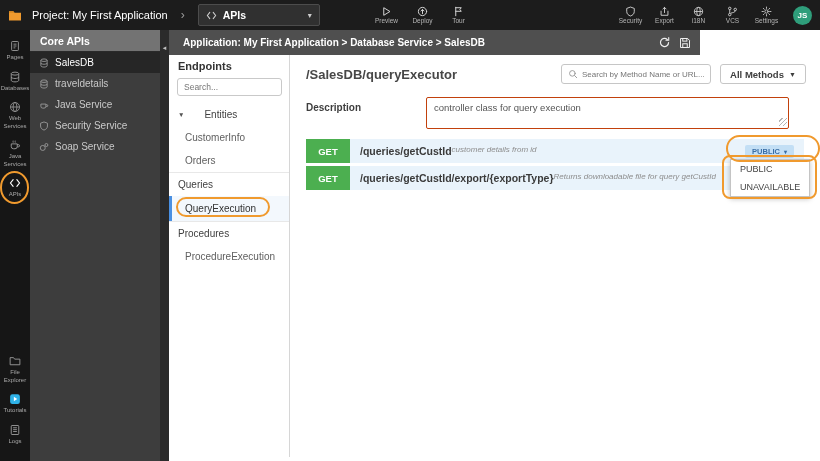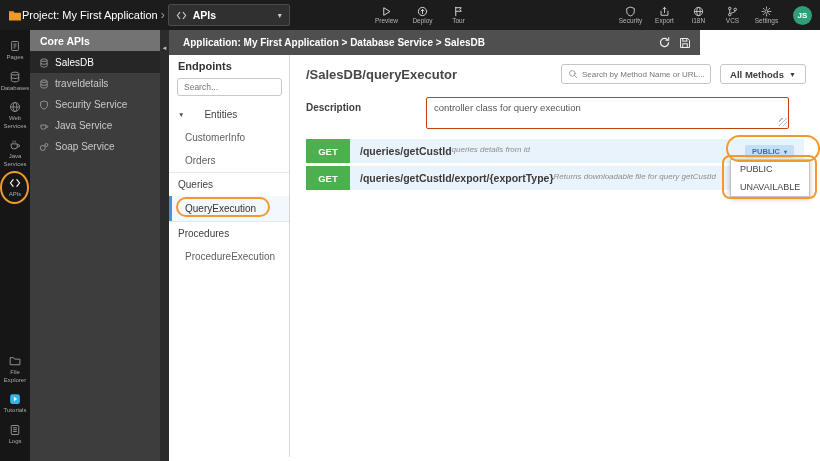--- a/index.html
+++ b/index.html
@@ -2,21 +2,21 @@
 <html><head>
 <meta charset="utf-8">
 <style>
   *{margin:0;padding:0;box-sizing:border-box}
   body{font-family:"Liberation Sans",sans-serif;background:#e8e8e8}
   .app{position:relative;width:820px;height:461px;overflow:hidden;background:#fff}
   svg{display:block}
 
   
   .topbar{position:absolute;left:0;top:0;width:820px;height:30px;background:#1c1c1c;display:flex;align-items:center;color:#e6e6e6;z-index:10}
-  .tb-left{display:flex;align-items:center;gap:0;margin-left:8px}
+  .tb-left{display:flex;align-items:center;gap:10px;margin-left:8px}
   .project-label{font-size:11px;color:#fff;white-space:nowrap}
   .tb-sep{color:#9a9a9a;font-size:12px;margin:0 3px}
   .module-dd{display:flex;align-items:center;gap:6px;width:122px;height:22px;background:#303030;border:1px solid #4c4c4c;border-radius:2px;padding:0 7px;cursor:pointer;color:#cfcfcf}
   .module-dd .dd-label{font-size:10.5px;font-weight:bold;color:#fff}
   .module-dd .dd-caret{margin-left:auto;font-size:8px;color:#ccc}
   .tb-center{position:absolute;left:374px;top:0;height:30px;display:flex;gap:11px;align-items:center;color:#d8d8d8}
   .tb-action{display:flex;flex-direction:column;align-items:center;justify-content:center;gap:1px;min-width:25px;cursor:pointer}
   .tb-action .tb-lbl{font-size:6.5px;color:#b5b5b5;line-height:1}
   .tb-right{margin-left:auto;display:flex;align-items:center;gap:9px;margin-right:8px;color:#d8d8d8}
   .avatar{width:19px;height:19px;border-radius:50%;background:#2f9e7b;color:#fff;font-size:8px;font-weight:bold;display:flex;align-items:center;justify-content:center;margin-left:5px;cursor:pointer}
@@ -291,33 +291,33 @@
             <ellipse cx="8" cy="3.5" rx="5" ry="2"></ellipse>
             <path d="M3 3.5v9c0 1.1 2.2 2 5 2s5-.9 5-2v-9"></path>
             <path d="M3 8c0 1.1 2.2 2 5 2s5-.9 5-2"></path>
           </svg>
         </span>
       <span>traveldetails</span>
     </div>
     <div class="sv-item">
       <span>
           <svg width="10" height="10" viewBox="0 0 16 16" fill="none" stroke="currentColor" stroke-width="1.4">
-            <path d="M8 1.5l5.5 2v4.5c0 3.6-2.6 5.6-5.5 6.5-2.9-.9-5.5-2.9-5.5-6.5V3.5z"></path>
-          </svg>
-        </span>
-      <span>Security Service</span>
-    </div>
-    <div class="sv-item">
-      <span>
-          <svg width="10" height="10" viewBox="0 0 16 16" fill="none" stroke="currentColor" stroke-width="1.4">
             <path d="M3 6.5h8v3.5a3 3 0 0 1-3 3H6a3 3 0 0 1-3-3z"></path>
             <path d="M11 7.5h1.5a1.5 1.5 0 0 1 0 3H11"></path>
           </svg>
         </span>
       <span>Java Service</span>
+    </div>
+    <div class="sv-item">
+      <span>
+          <svg width="10" height="10" viewBox="0 0 16 16" fill="none" stroke="currentColor" stroke-width="1.4">
+            <path d="M8 1.5l5.5 2v4.5c0 3.6-2.6 5.6-5.5 6.5-2.9-.9-5.5-2.9-5.5-6.5V3.5z"></path>
+          </svg>
+        </span>
+      <span>Security Service</span>
     </div>
     <div class="sv-item">
       <span>
           <svg width="10" height="10" viewBox="0 0 16 16" fill="none" stroke="currentColor" stroke-width="1.4">
             <circle cx="6" cy="9.5" r="4"></circle>
             <circle cx="11.8" cy="4.8" r="2.4"></circle>
           </svg>
         </span>
       <span>Soap Service</span>
     </div>
@@ -391,21 +391,21 @@
       <div class="d-wrap">
         <textarea spellcheck="false" style="">controller class for query execution</textarea>
       </div>
     </div>
 
     <div class="c-rows">
       <div class="ep-row">
         <div class="m-badge">GET</div>
         <div class="ep-texts">
           <span class="ep-path">/queries/getCustId</span>
-          <span class="ep-sum">queries details from id</span>
+          <span class="ep-sum">customer details from id</span>
         </div>
         <div class="access-pill">
           <span>PUBLIC</span>
           <span class="p-caret">▾</span>
         </div>
       </div>
       <div class="ep-row">
         <div class="m-badge">GET</div>
         <div class="ep-texts">
           <span class="ep-path">/queries/getCustId/export/{exportType}</span>

